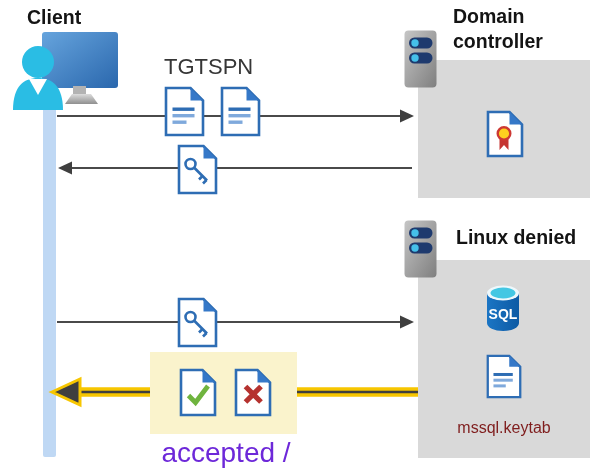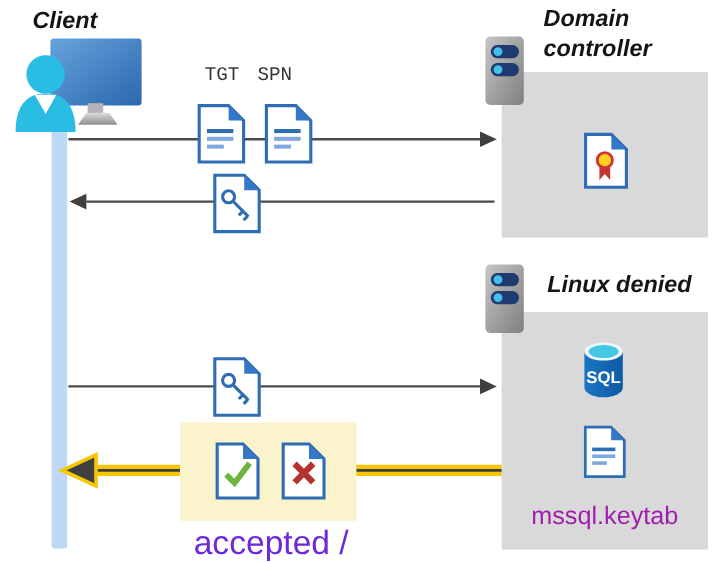--- a/index.html
+++ b/index.html
@@ -1,23 +1,23 @@
 <!DOCTYPE html>
 <html><head>
 <meta charset="utf-8">
 <style>
   html,body{margin:0;padding:0;background:#ffffff;}
   #stage{
     position:relative;width:600px;height:468px;background:#ffffff;overflow:hidden;
     font-family:"Liberation Sans", sans-serif;
   }
   .abs{position:absolute;}
-  .node-title{font-weight:bold;font-size:19.5px;color:#141414;line-height:25px;font-style:italic;}
-  .small-label{font-size:16px;color:#363636;text-align:center;font-family:Liberation Mono, monospace;}
-  .file-label{font-size:21px;color:#a21caf;text-align:center;}
+  .node-title{font-weight:bold;font-size:19.5px;color:#141414;line-height:25px;}
+  .small-label{font-size:22px;color:#363636;text-align:center;}
+  .file-label{font-size:16px;color:#7f1d1d;text-align:center;}
   .gray-box{background:#d9d9d9;}
   .lifeline{background:#bfd8f4;border-radius:2px;}
   .yellow-box{background:#faf3cc;}
   .z1{z-index:1}.z2{z-index:2}.z3{z-index:3}.z4{z-index:4}
   svg{display:block;}
 </style>
 </head>
 <body>
 
 <svg width="0" height="0" style="position:absolute" aria-hidden="true">

